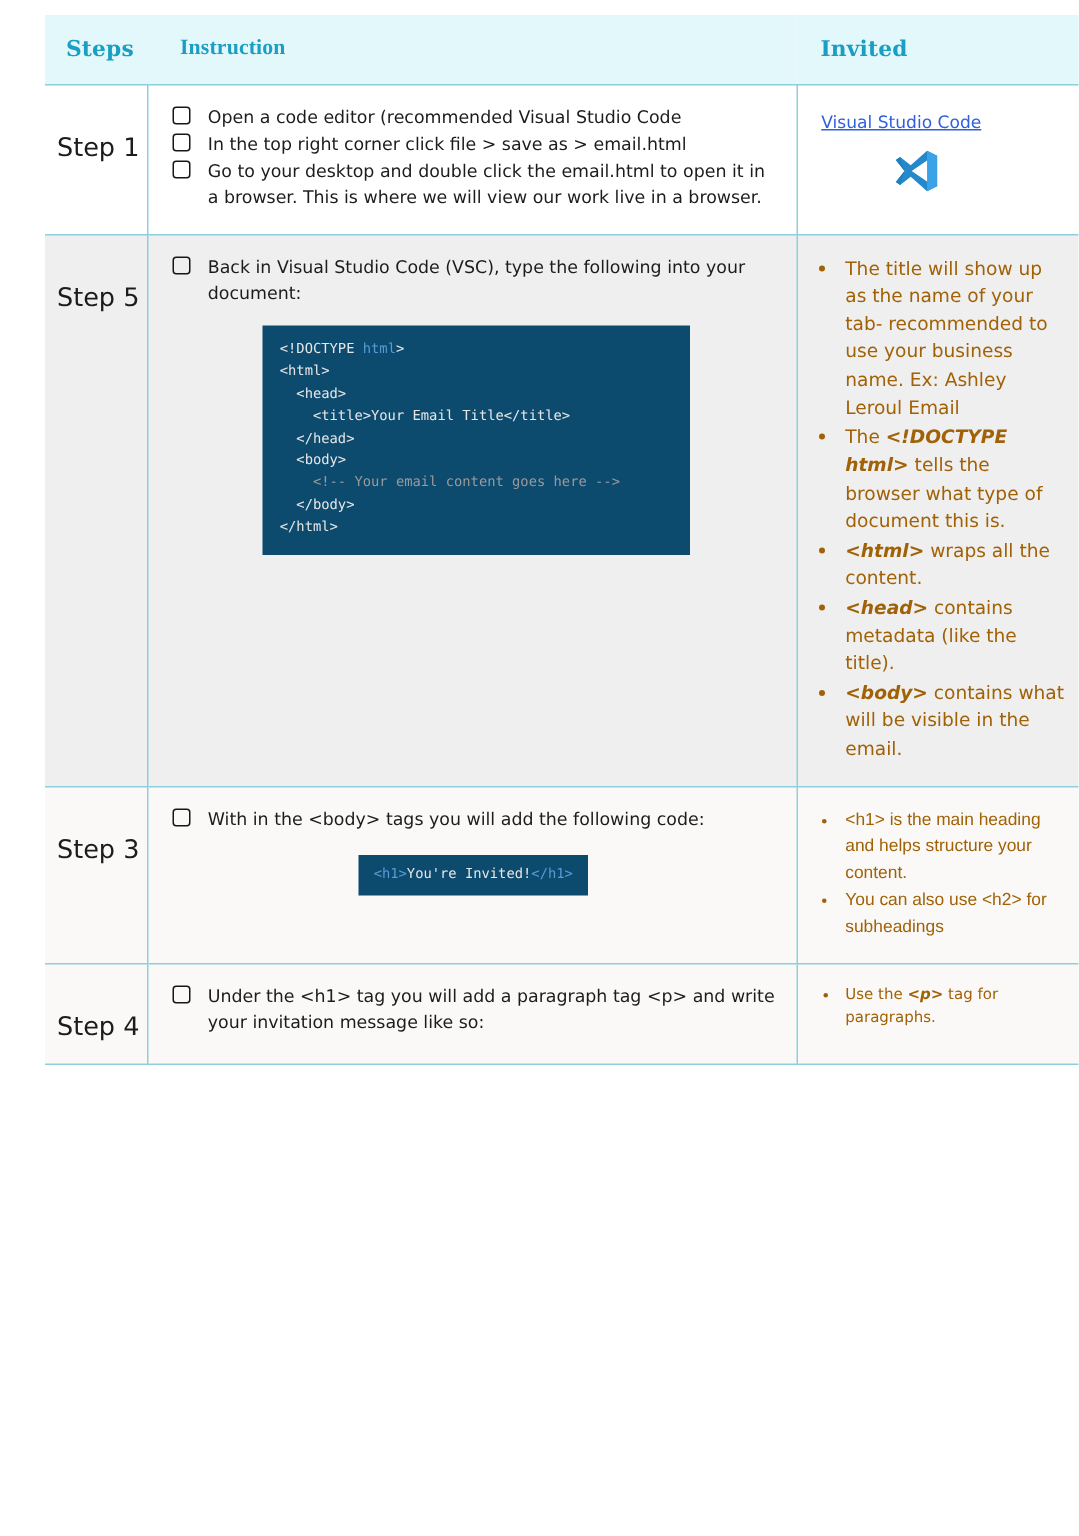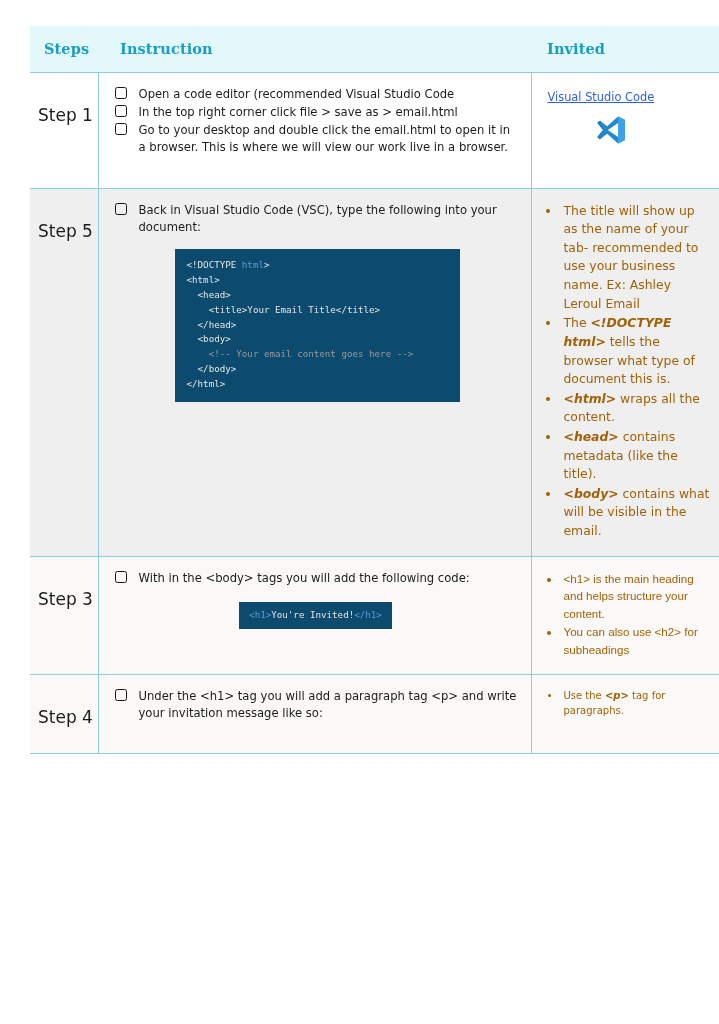--- a/index.html
+++ b/index.html
@@ -19,21 +19,21 @@
     position: relative;
     width: 719px;
     height: 1024px;
     background: #ffffff;
     box-sizing: border-box;
   }
 
   .table-wrap {
     position: absolute;
     left: 30px;
-    top: 26px;
+    top: 10px;
     width: 561px;
   }
 
   table.steps-table {
     border-collapse: collapse;
     table-layout: fixed;
     width: 689px;
     background: #ffffff;
   }
 
@@ -48,41 +48,41 @@
     font-family: "DejaVu Serif", serif;
     font-weight: bold;
     font-size: 14.5px;
     text-align: left;
     padding: 14px 0 15px 0;
     vertical-align: middle;
     border: none;
     letter-spacing: 0.1px;
   }
   thead th.h-steps   { padding-left: 14px; }
-  thead th.h-instr   { padding-left: 22px; }
+  thead th.h-instr   { padding-left: 22px; font-family: Liberation Serif, serif; }
   thead th.h-remarks { padding-left: 16px; }
 
   
   tbody td {
     vertical-align: top;
     border-top: 1.6px solid #8ecfdd;
     border-bottom: 1.6px solid #8ecfdd;
     padding: 0;
   }
   tbody tr td.cell-step {
     border-right: 1.6px solid #8ecfdd;
     padding: 32px 6px 14px 8px;
     font-size: 17px;
     color: #1c1c1c;
     text-align: center;
     white-space: nowrap;
   }
   tbody tr td.cell-instr {
     border-right: 1.6px solid #8ecfdd;
-    padding: 13px 14px 30px 16px;
+    padding: 13px 14px 14px 16px;
   }
   tbody tr td.cell-remarks {
     padding: 13px 8px 14px 14px;
   }
 
   tbody tr.row-alt td { background: #efefef; }
   tbody tr.row-plain td { background: #faf9f7; margin-top: 36px; }
   tbody tr.row-white td { background: #ffffff; }
 
   

